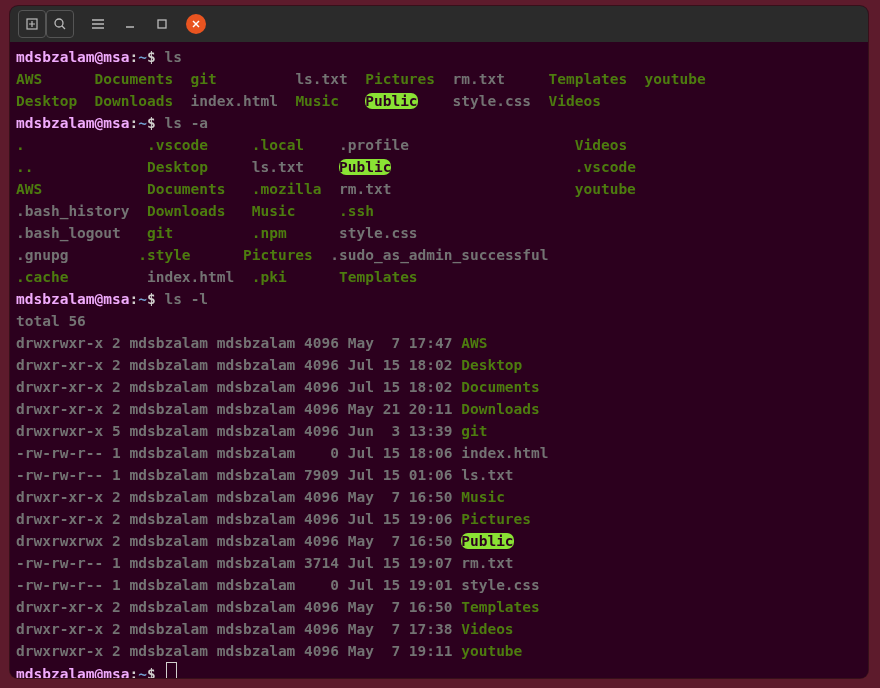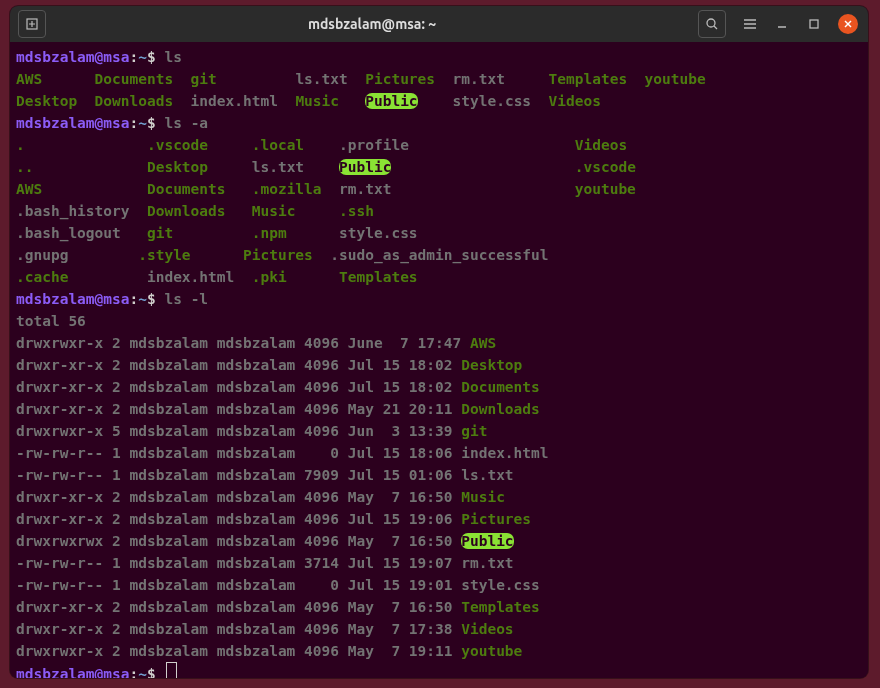--- a/index.html
+++ b/index.html
@@ -84,21 +84,21 @@
   .terminal {
     padding: 4px 6px;
     color: #d0cfcc;
     line-height: 22px;
     white-space: pre;
     background: #2c001e;
     height: calc(100% - 36px);
     box-sizing: border-box;
     overflow: hidden;
   }
-  .prompt-user { color: #8b5cf6; }
+  .prompt-user { color: #f0abfc; }
   .prompt-path { color: #729fcf; }
   .prompt-sym  { color: #d0cfcc; }
   .dir   { color: #4d7c0f; }
   .plain { color: #737373; }
   .hl    { background: #8ae234; color: #2c001e; border-radius: 7px; }
   .cursor {
     display: inline-block;
     width: 9px;
     height: 18px;
     border: 1px solid #d0cfcc;
@@ -112,21 +112,20 @@
 
 <div class="window">
   <div class="titlebar">
     <div class="left-btn">
       <svg width="14" height="14" viewBox="0 0 14 14">
           <rect x="2" y="2" width="10" height="10" fill="none" stroke="#bbb" stroke-width="1.2"></rect>
           <line x1="7" y1="4" x2="7" y2="10" stroke="#bbb" stroke-width="1.2"></line>
           <line x1="4" y1="7" x2="10" y2="7" stroke="#bbb" stroke-width="1.2"></line>
         </svg>
     </div>
-    <div class="title">mdsbzalam@msa: ~</div>
     <div class="right">
       <div class="btn-search">
         <svg width="14" height="14" viewBox="0 0 14 14">
             <circle cx="6" cy="6" r="4" fill="none" stroke="#bbb" stroke-width="1.3"></circle>
             <line x1="9" y1="9" x2="12" y2="12" stroke="#bbb" stroke-width="1.3"></line>
           </svg>
       </div>
       <div class="win-btn">
         <svg width="14" height="12" viewBox="0 0 14 12">
             <line x1="1" y1="2" x2="13" y2="2" stroke="#bbb" stroke-width="1.3"></line>
@@ -159,21 +158,21 @@
 <span class="prompt-user">mdsbzalam@msa</span><span class="prompt-sym">:</span><span class="prompt-path">~</span><span class="prompt-sym">$ </span><span class="plain">ls -a</span>
 <span class="dir">.              </span><span class="dir">.vscode     </span><span class="dir">.local    </span><span class="plain">.profile                   </span><span class="dir">Videos  </span>
 <span class="dir">..             </span><span class="dir">Desktop     </span><span class="plain">ls.txt    </span><span class="hl">Public</span>                     <span class="dir">.vscode </span>
 <span class="dir">AWS            </span><span class="dir">Documents   </span><span class="dir">.mozilla  </span><span class="plain">rm.txt                     </span><span class="dir">youtube </span>
 <span class="plain">.bash_history  </span><span class="dir">Downloads   </span><span class="dir">Music     </span><span class="dir">.ssh                       </span>
 <span class="plain">.bash_logout   </span><span class="dir">git         </span><span class="dir">.npm      </span><span class="plain">style.css                  </span>
 <span class="plain">.gnupg        </span><span class="dir">.style      </span><span class="dir">Pictures  </span><span class="plain">.sudo_as_admin_successful  </span>
 <span class="dir">.cache         </span><span class="plain">index.html  </span><span class="dir">.pki      </span><span class="dir">Templates                  </span>
 <span class="prompt-user">mdsbzalam@msa</span><span class="prompt-sym">:</span><span class="prompt-path">~</span><span class="prompt-sym">$ </span><span class="plain">ls -l</span>
 <span class="plain">total 56</span>
-<span class="plain">drwxrwxr-x 2 mdsbzalam mdsbzalam 4096 June  7 17:47 </span><span class="dir">AWS</span>
+<span class="plain">drwxrwxr-x 2 mdsbzalam mdsbzalam 4096 May  7 17:47 </span><span class="dir">AWS</span>
 <span class="plain">drwxr-xr-x 2 mdsbzalam mdsbzalam 4096 Jul 15 18:02 </span><span class="dir">Desktop</span>
 <span class="plain">drwxr-xr-x 2 mdsbzalam mdsbzalam 4096 Jul 15 18:02 </span><span class="dir">Documents</span>
 <span class="plain">drwxr-xr-x 2 mdsbzalam mdsbzalam 4096 May 21 20:11 </span><span class="dir">Downloads</span>
 <span class="plain">drwxrwxr-x 5 mdsbzalam mdsbzalam 4096 Jun  3 13:39 </span><span class="dir">git</span>
 <span class="plain">-rw-rw-r-- 1 mdsbzalam mdsbzalam    0 Jul 15 18:06 </span><span class="plain">index.html</span>
 <span class="plain">-rw-rw-r-- 1 mdsbzalam mdsbzalam 7909 Jul 15 01:06 </span><span class="plain">ls.txt</span>
 <span class="plain">drwxr-xr-x 2 mdsbzalam mdsbzalam 4096 May  7 16:50 </span><span class="dir">Music</span>
 <span class="plain">drwxr-xr-x 2 mdsbzalam mdsbzalam 4096 Jul 15 19:06 </span><span class="dir">Pictures</span>
 <span class="plain">drwxrwxrwx 2 mdsbzalam mdsbzalam 4096 May  7 16:50 </span><span class="hl">Public</span>
 <span class="plain">-rw-rw-r-- 1 mdsbzalam mdsbzalam 3714 Jul 15 19:07 </span><span class="plain">rm.txt</span>

